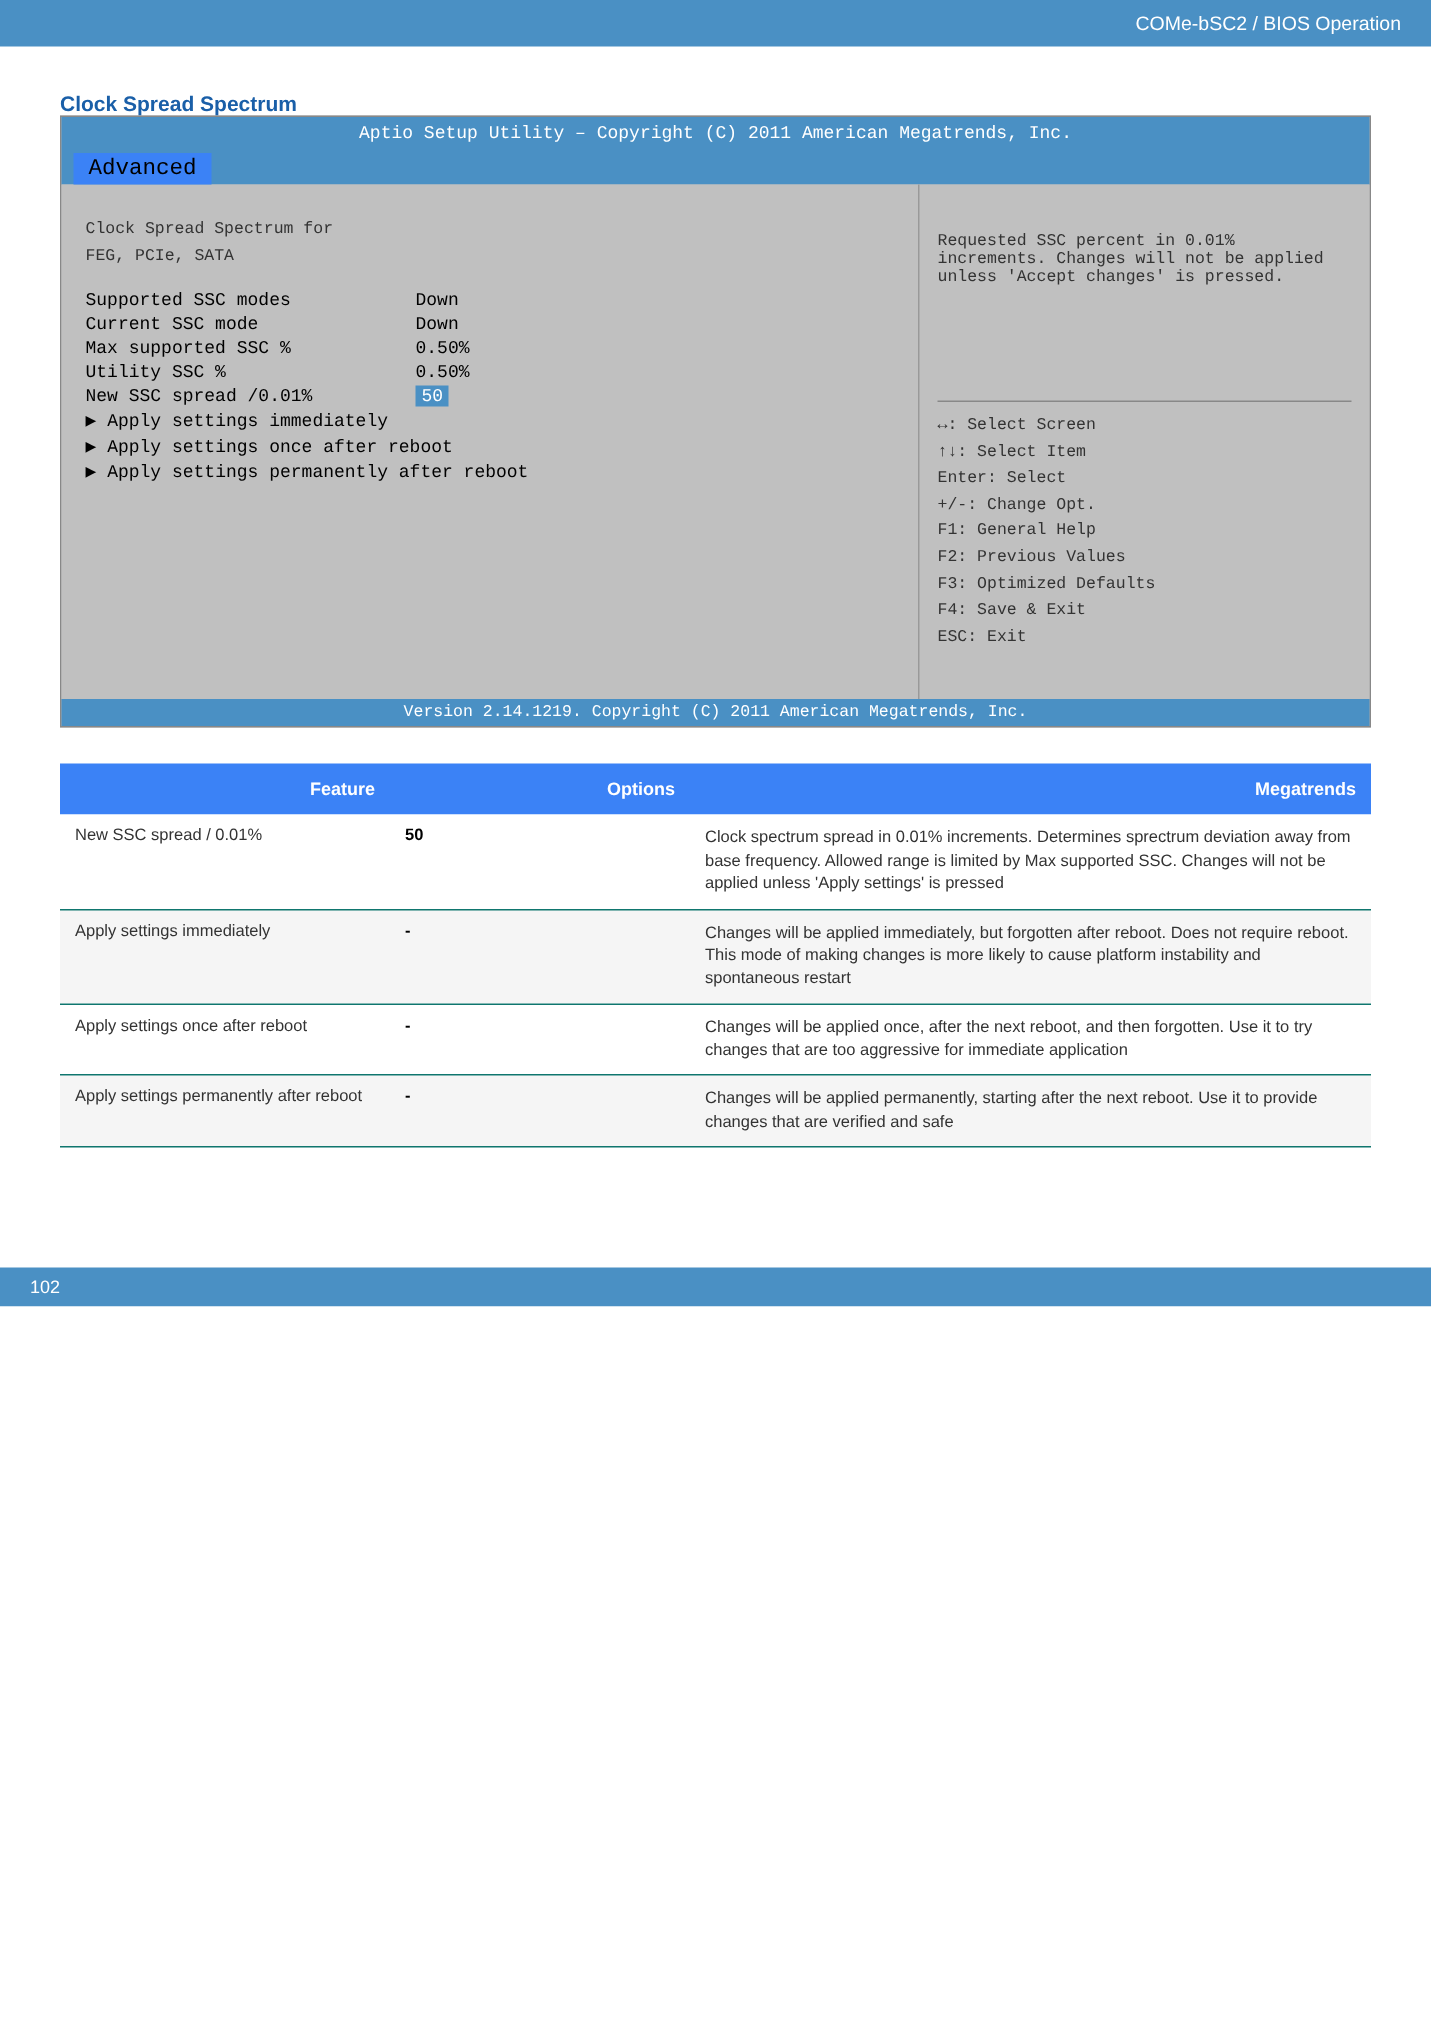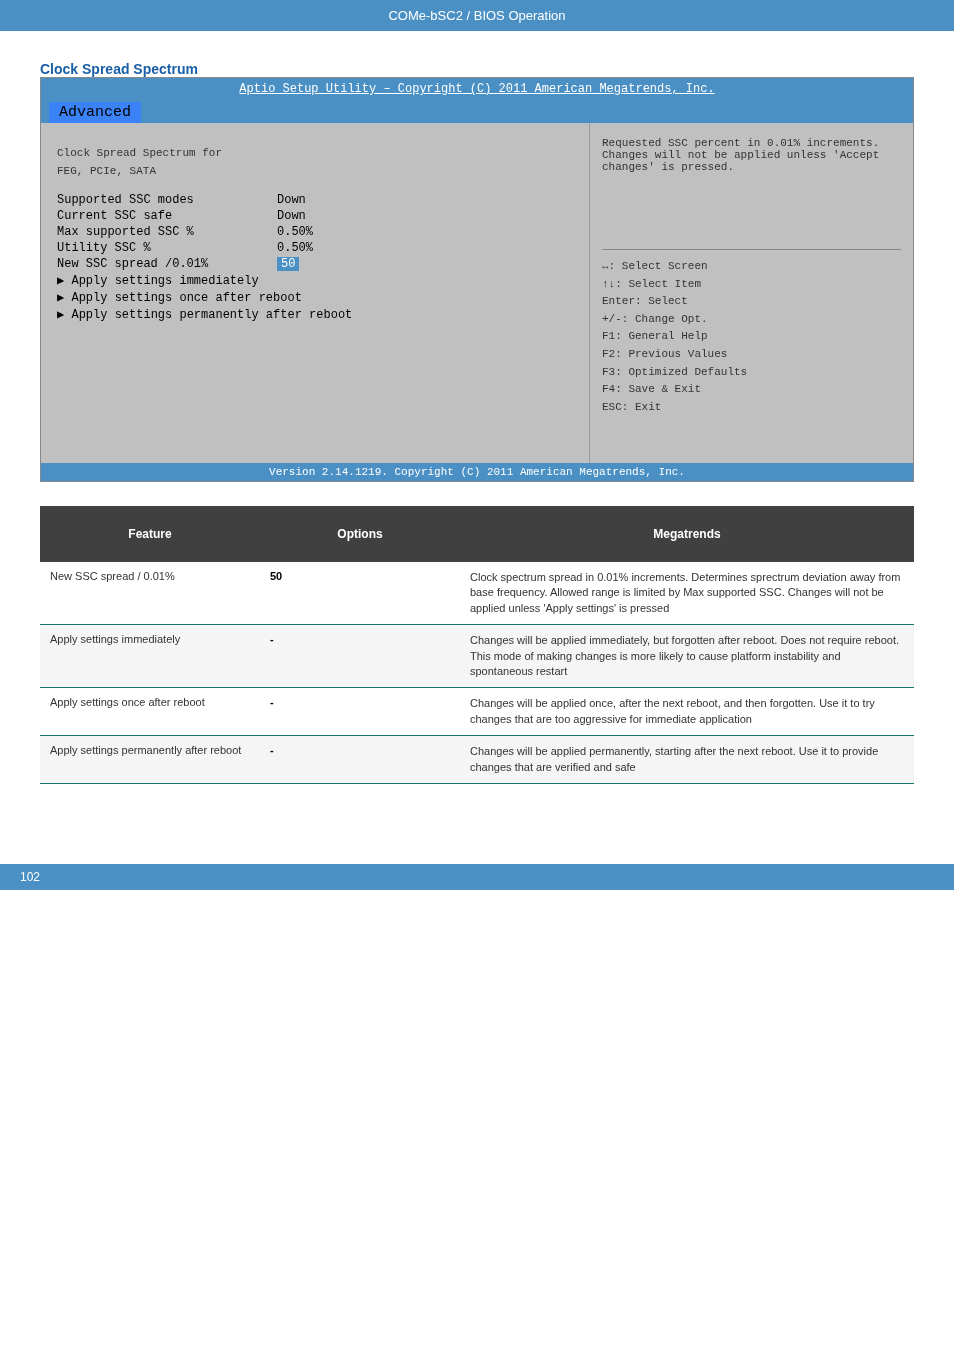--- a/index.html
+++ b/index.html
@@ -8,21 +8,21 @@
       background: #ffffff;
       color: #333;
       font-size: 13px;
       width: 954px;
     }
 
     
     .top-header {
       background: #4a90c4;
       color: white;
-      text-align: center;
+      text-align: right;
       padding: 8px 20px;
       font-size: 13px;
       font-weight: normal;
     }
 
     
     .page-content {
       padding: 30px 40px 20px 40px;
     }
 
@@ -42,21 +42,20 @@
     }
 
     
     .bios-titlebar {
       background: #4a90c4;
       color: white;
       text-align: center;
       padding: 4px 8px;
       font-family: 'Courier New', monospace;
       font-size: 12px;
-      text-decoration: underline;
     }
 
     
     .bios-tabbar {
       background: #4a90c4;
       padding: 2px 8px 0 8px;
     }
 
     .bios-tab {
       display: inline-block;
@@ -116,22 +115,22 @@
       font-size: 12px;
       margin-bottom: 2px;
     }
 
     .bios-arrow-item::before {
       content: '▶ ';
     }
 
     
     .bios-right {
-      width: 324px;
-      padding: 14px 12px;
+      width: 301px;
+      padding: 32px 12px;
       font-family: 'Courier New', monospace;
       font-size: 11px;
       color: #333;
       border-left: 1px solid #999;
       margin-left: 48px;
     }
 
     .bios-right-top {
       margin-bottom: 12px;
       min-height: 100px;
@@ -160,24 +159,24 @@
     }
 
     
     .feature-table {
       width: 100%;
       border-collapse: collapse;
       margin-bottom: 20px;
     }
 
     .feature-table th {
-      background: #404040;
-      color: white;
-      text-align: center;
-      padding: 21px 10px;
+      background: #3b82f6;
+      color: white;
+      text-align: right;
+      padding: 10px 10px;
       font-size: 12px;
       font-weight: bold;
     }
 
     .feature-table td {
       padding: 8px 10px;
       font-size: 11px;
       vertical-align: top;
       border-bottom: 1px solid #0f766e;
     }
@@ -245,21 +244,21 @@
         <div class="bios-desc">Clock Spread Spectrum for</div>
         <div class="bios-desc">FEG, PCIe, SATA</div>
         <div class="bios-spacer"></div>
 
         <div id="bios-fields">
             <div class="bios-field-row">
               <span class="bios-field-label">Supported SSC modes</span>
               <span class="bios-field-value">Down</span>
             </div>
             <div class="bios-field-row">
-              <span class="bios-field-label">Current SSC safe</span>
+              <span class="bios-field-label">Current SSC mode</span>
               <span class="bios-field-value">Down</span>
             </div>
             <div class="bios-field-row">
               <span class="bios-field-label">Max supported SSC %</span>
               <span class="bios-field-value">0.50%</span>
             </div>
             <div class="bios-field-row">
               <span class="bios-field-label">Utility SSC %</span>
               <span class="bios-field-value">0.50%</span>
             </div>

